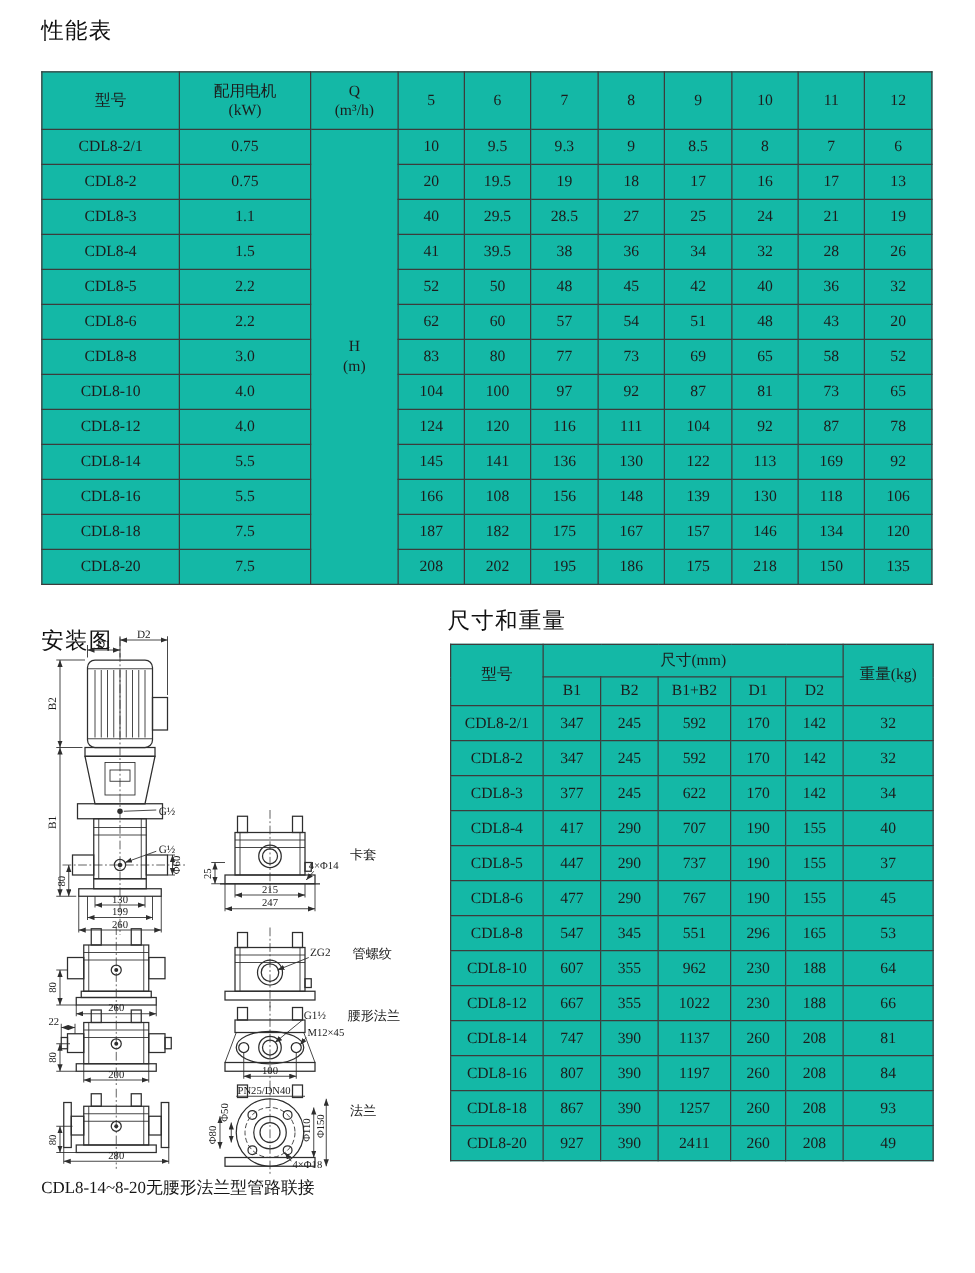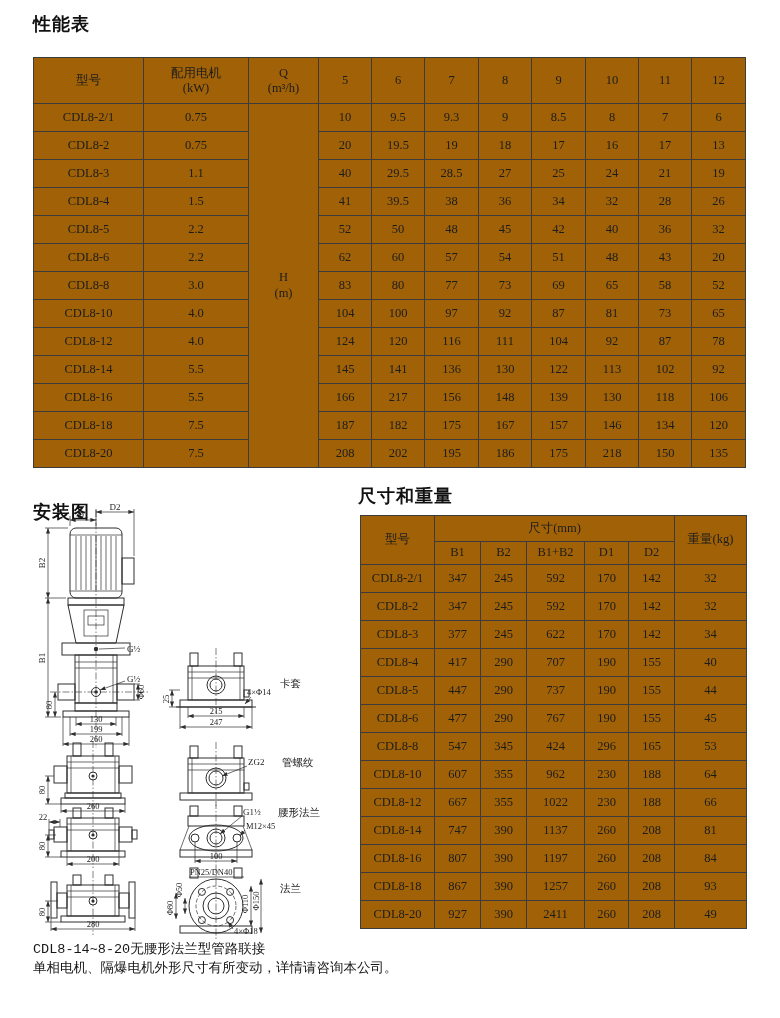--- a/index.html
+++ b/index.html
@@ -3,23 +3,23 @@
 <meta charset="utf-8">
 <style>
   html,body{margin:0;padding:0;}
   body{
     width:780px;height:1018px;position:relative;background:#ffffff;
     font-family:"Liberation Serif","DejaVu Serif",serif;color:#1c1c1c;
     overflow:hidden;
   }
   .sec-title{
     position:absolute;font-family:"DejaVu Sans","Liberation Sans",sans-serif;
-    font-weight:bold;font-size:18px;color:#111;letter-spacing:1px;
+    font-weight:normal;font-size:18px;color:#111;letter-spacing:1px;
   }
-  table{border-collapse:collapse;table-layout:fixed;position:absolute;background:#a16207;}
+  table{border-collapse:collapse;table-layout:fixed;position:absolute;background:#14b8a6;}
   table,th,td{border:1px solid #3c3c3c;}
   th,td{
     text-align:center;vertical-align:middle;padding:0;
     font-family:"Liberation Serif","DejaVu Serif",serif;
     font-size:12.5px;font-weight:normal;color:#1c1c1c;line-height:1.25;
     overflow:hidden;white-space:nowrap;
   }
   #perf-table{left:33px;top:57px;width:712px;}
   #perf-table thead th{height:45px;}
   #perf-table tbody td{height:27px;}
@@ -35,21 +35,21 @@
   .ln{stroke:#2e2e2e;stroke-width:1;fill:none;}
   .thin{stroke:#2e2e2e;stroke-width:0.7;fill:none;}
   .cl{stroke:#2e2e2e;stroke-width:0.6;fill:none;stroke-dasharray:7 2 1.5 2;}
   .dim{stroke:#2e2e2e;stroke-width:0.7;fill:none;}
   .dot{fill:#2e2e2e;}
   .t8{font-size:8.5px;}
   .t9{font-size:9px;}
   .t10{font-size:10.5px;}
   #footnotes{
     position:absolute;left:33px;top:941px;width:560px;
-    font-size:13.5px;line-height:1.4;color:#161616;font-family:Liberation Mono, monospace;
+    font-size:13.5px;line-height:1.4;color:#161616;
   }
 </style>
 </head>
 <body>
 
 <div class="sec-title" style="left:33px;top:12px;">性能表</div>
 <div class="sec-title" style="left:33px;top:500px;">安装图</div>
 <div class="sec-title" style="left:358px;top:484px;">尺寸和重量</div>
 
 <table id="perf-table">
@@ -202,28 +202,28 @@
       </tr>
       <tr>
         <td>CDL8-14</td>
         <td>5.5</td>
         <td>145</td>
         <td>141</td>
         <td>136</td>
         <td>130</td>
         <td>122</td>
         <td>113</td>
-        <td>102</td>
+        <td>169</td>
         <td>92</td>
       </tr>
       <tr>
         <td>CDL8-16</td>
         <td>5.5</td>
         <td>166</td>
-        <td>217</td>
+        <td>108</td>
         <td>156</td>
         <td>148</td>
         <td>139</td>
         <td>130</td>
         <td>118</td>
         <td>106</td>
       </tr>
       <tr>
         <td>CDL8-18</td>
         <td>7.5</td>
@@ -312,36 +312,36 @@
         <td>155</td>
         <td>40</td>
       </tr>
       <tr>
         <td>CDL8-5</td>
         <td>447</td>
         <td>290</td>
         <td>737</td>
         <td>190</td>
         <td>155</td>
-        <td>44</td>
+        <td>37</td>
       </tr>
       <tr>
         <td>CDL8-6</td>
         <td>477</td>
         <td>290</td>
         <td>767</td>
         <td>190</td>
         <td>155</td>
         <td>45</td>
       </tr>
       <tr>
         <td>CDL8-8</td>
         <td>547</td>
         <td>345</td>
-        <td>424</td>
+        <td>551</td>
         <td>296</td>
         <td>165</td>
         <td>53</td>
       </tr>
       <tr>
         <td>CDL8-10</td>
         <td>607</td>
         <td>355</td>
         <td>962</td>
         <td>230</td>
@@ -667,14 +667,13 @@
     <line class="dim" x1="231" y1="381" x2="231" y2="435" marker-start="url(#ar)" marker-end="url(#ar)"></line>
     <text class="t8" x="229" y="403" text-anchor="middle" transform="rotate(-90 229 403)">Φ150</text>
     <text class="t8" x="204" y="436">4×Φ18</text>
     <line class="thin" x1="203" y1="431" x2="198" y2="424" marker-end="url(#ar)"></line>
     <text class="t10" x="250" y="394">法兰</text>
   </g>
 </svg>
 
 <div id="footnotes">
   <div>CDL8-14~8-20无腰形法兰型管路联接</div>
-  <div>单相电机、隔爆电机外形尺寸有所变动，详情请咨询本公司。</div>
 </div>
 
 </body></html>

